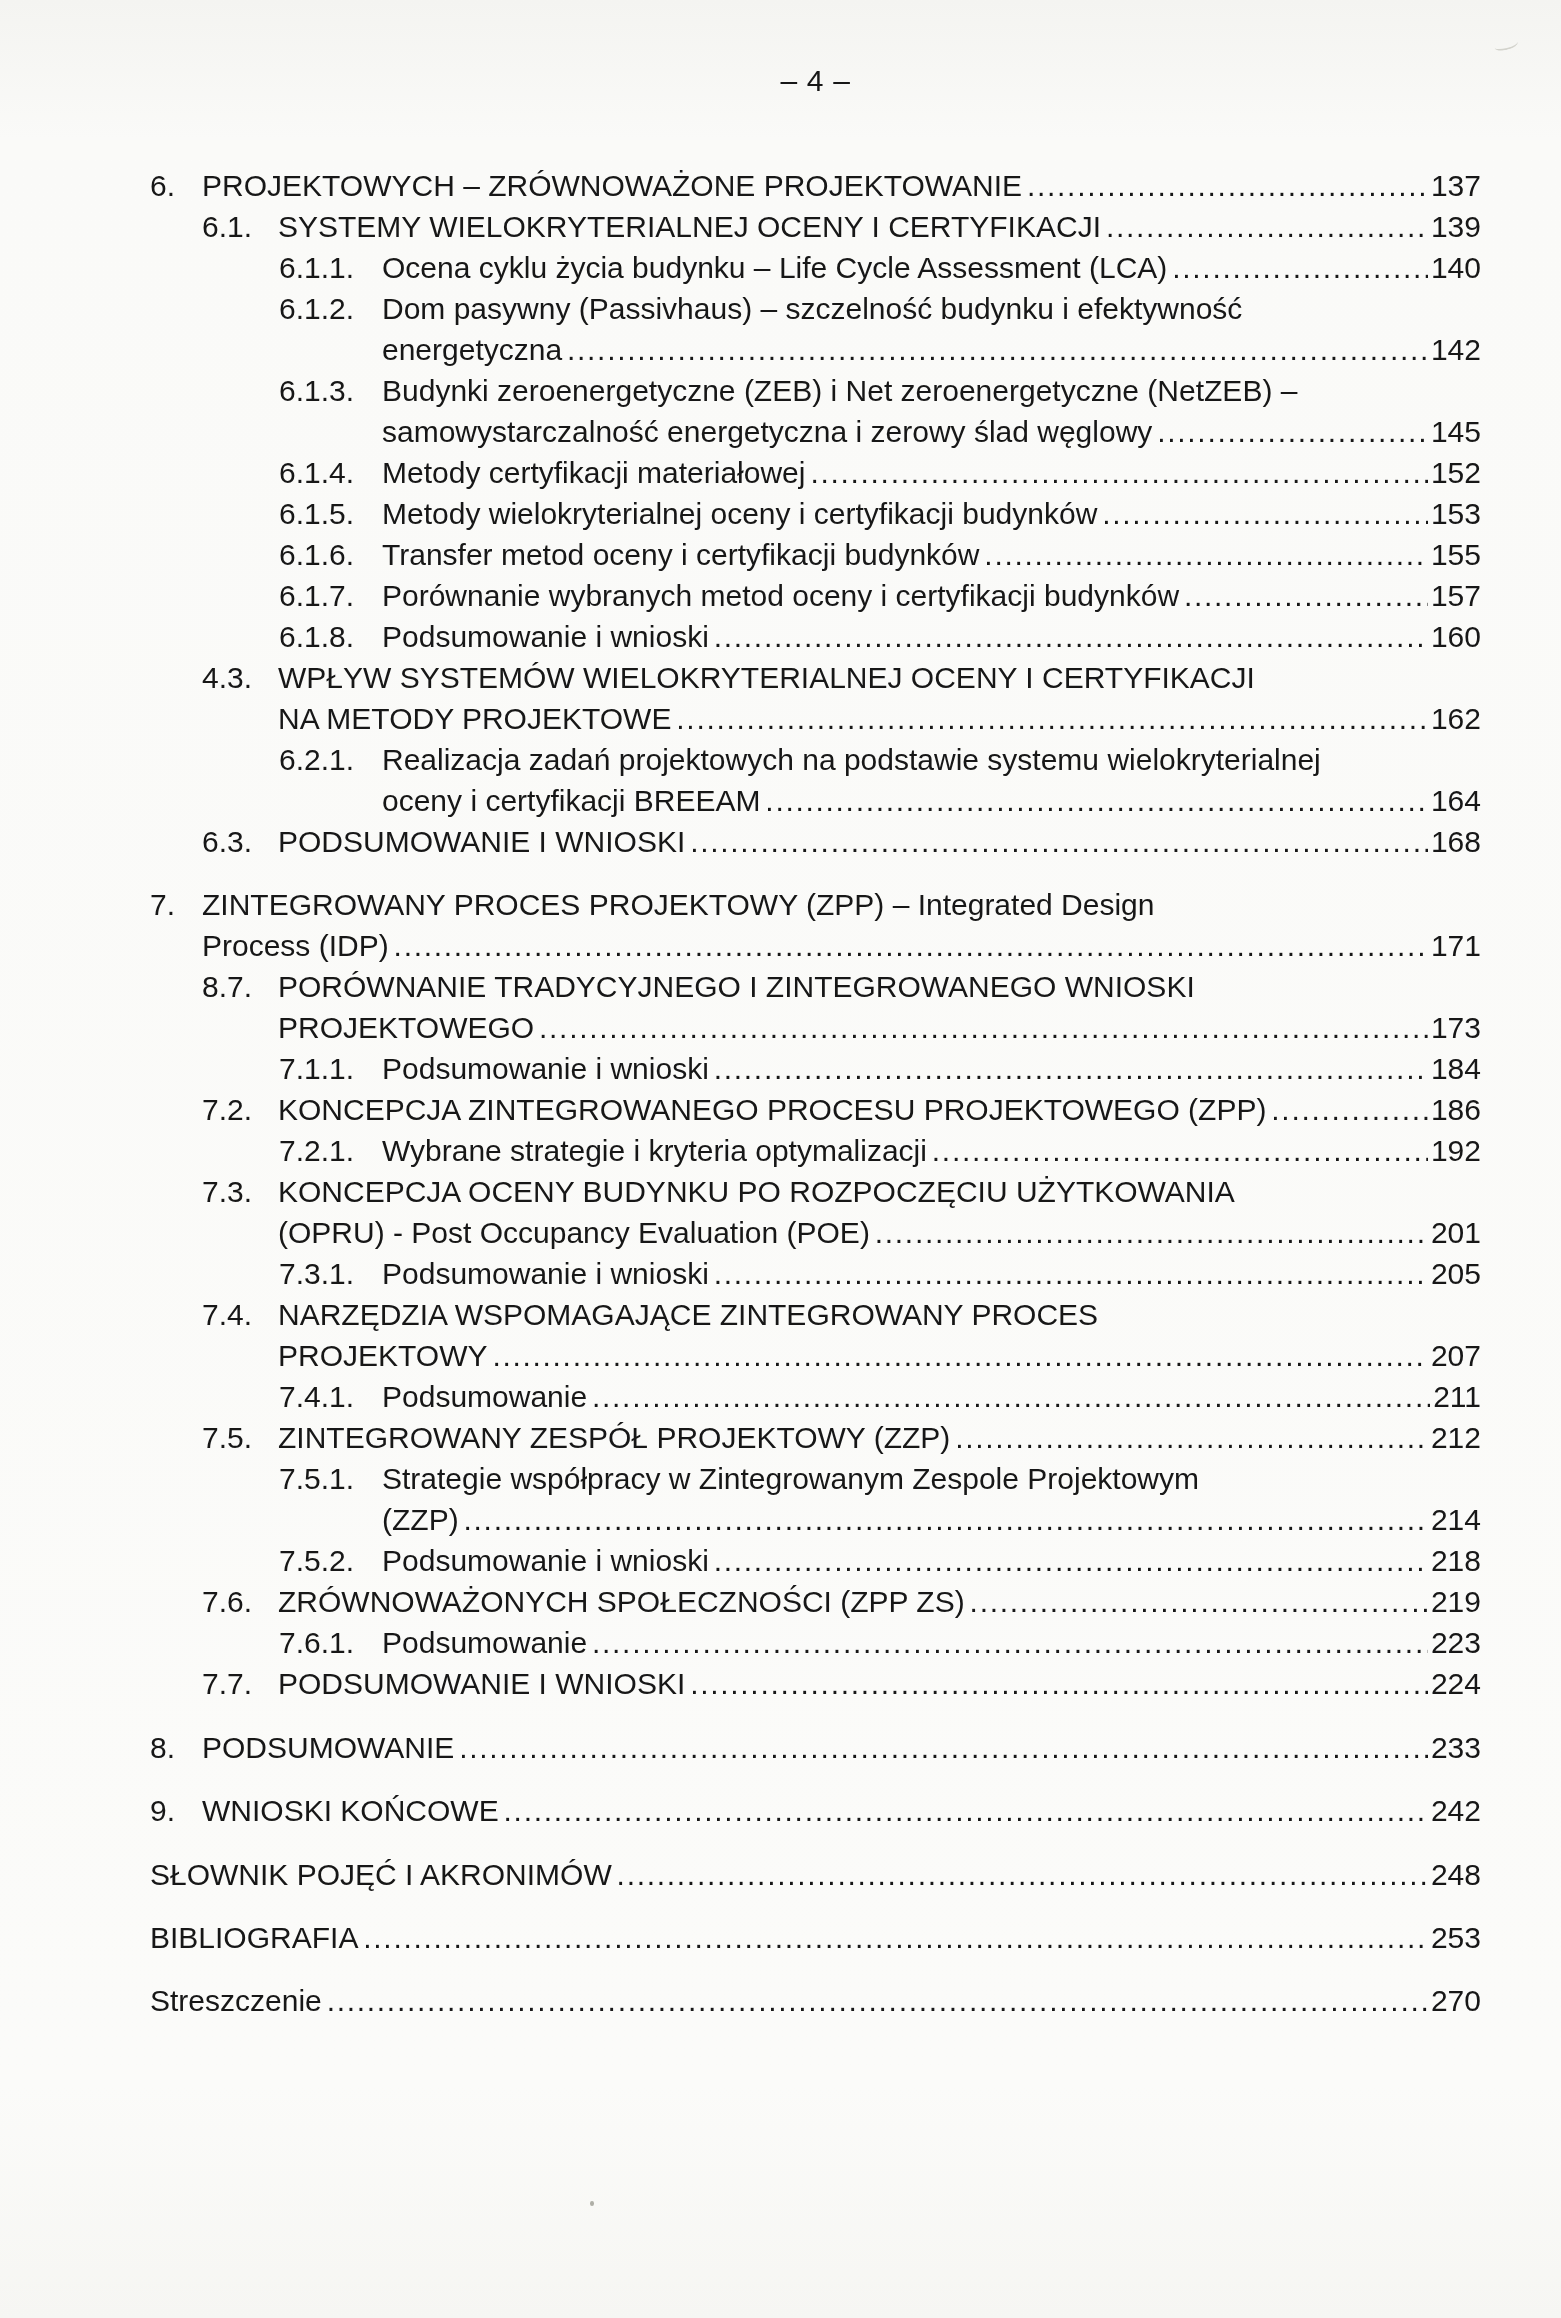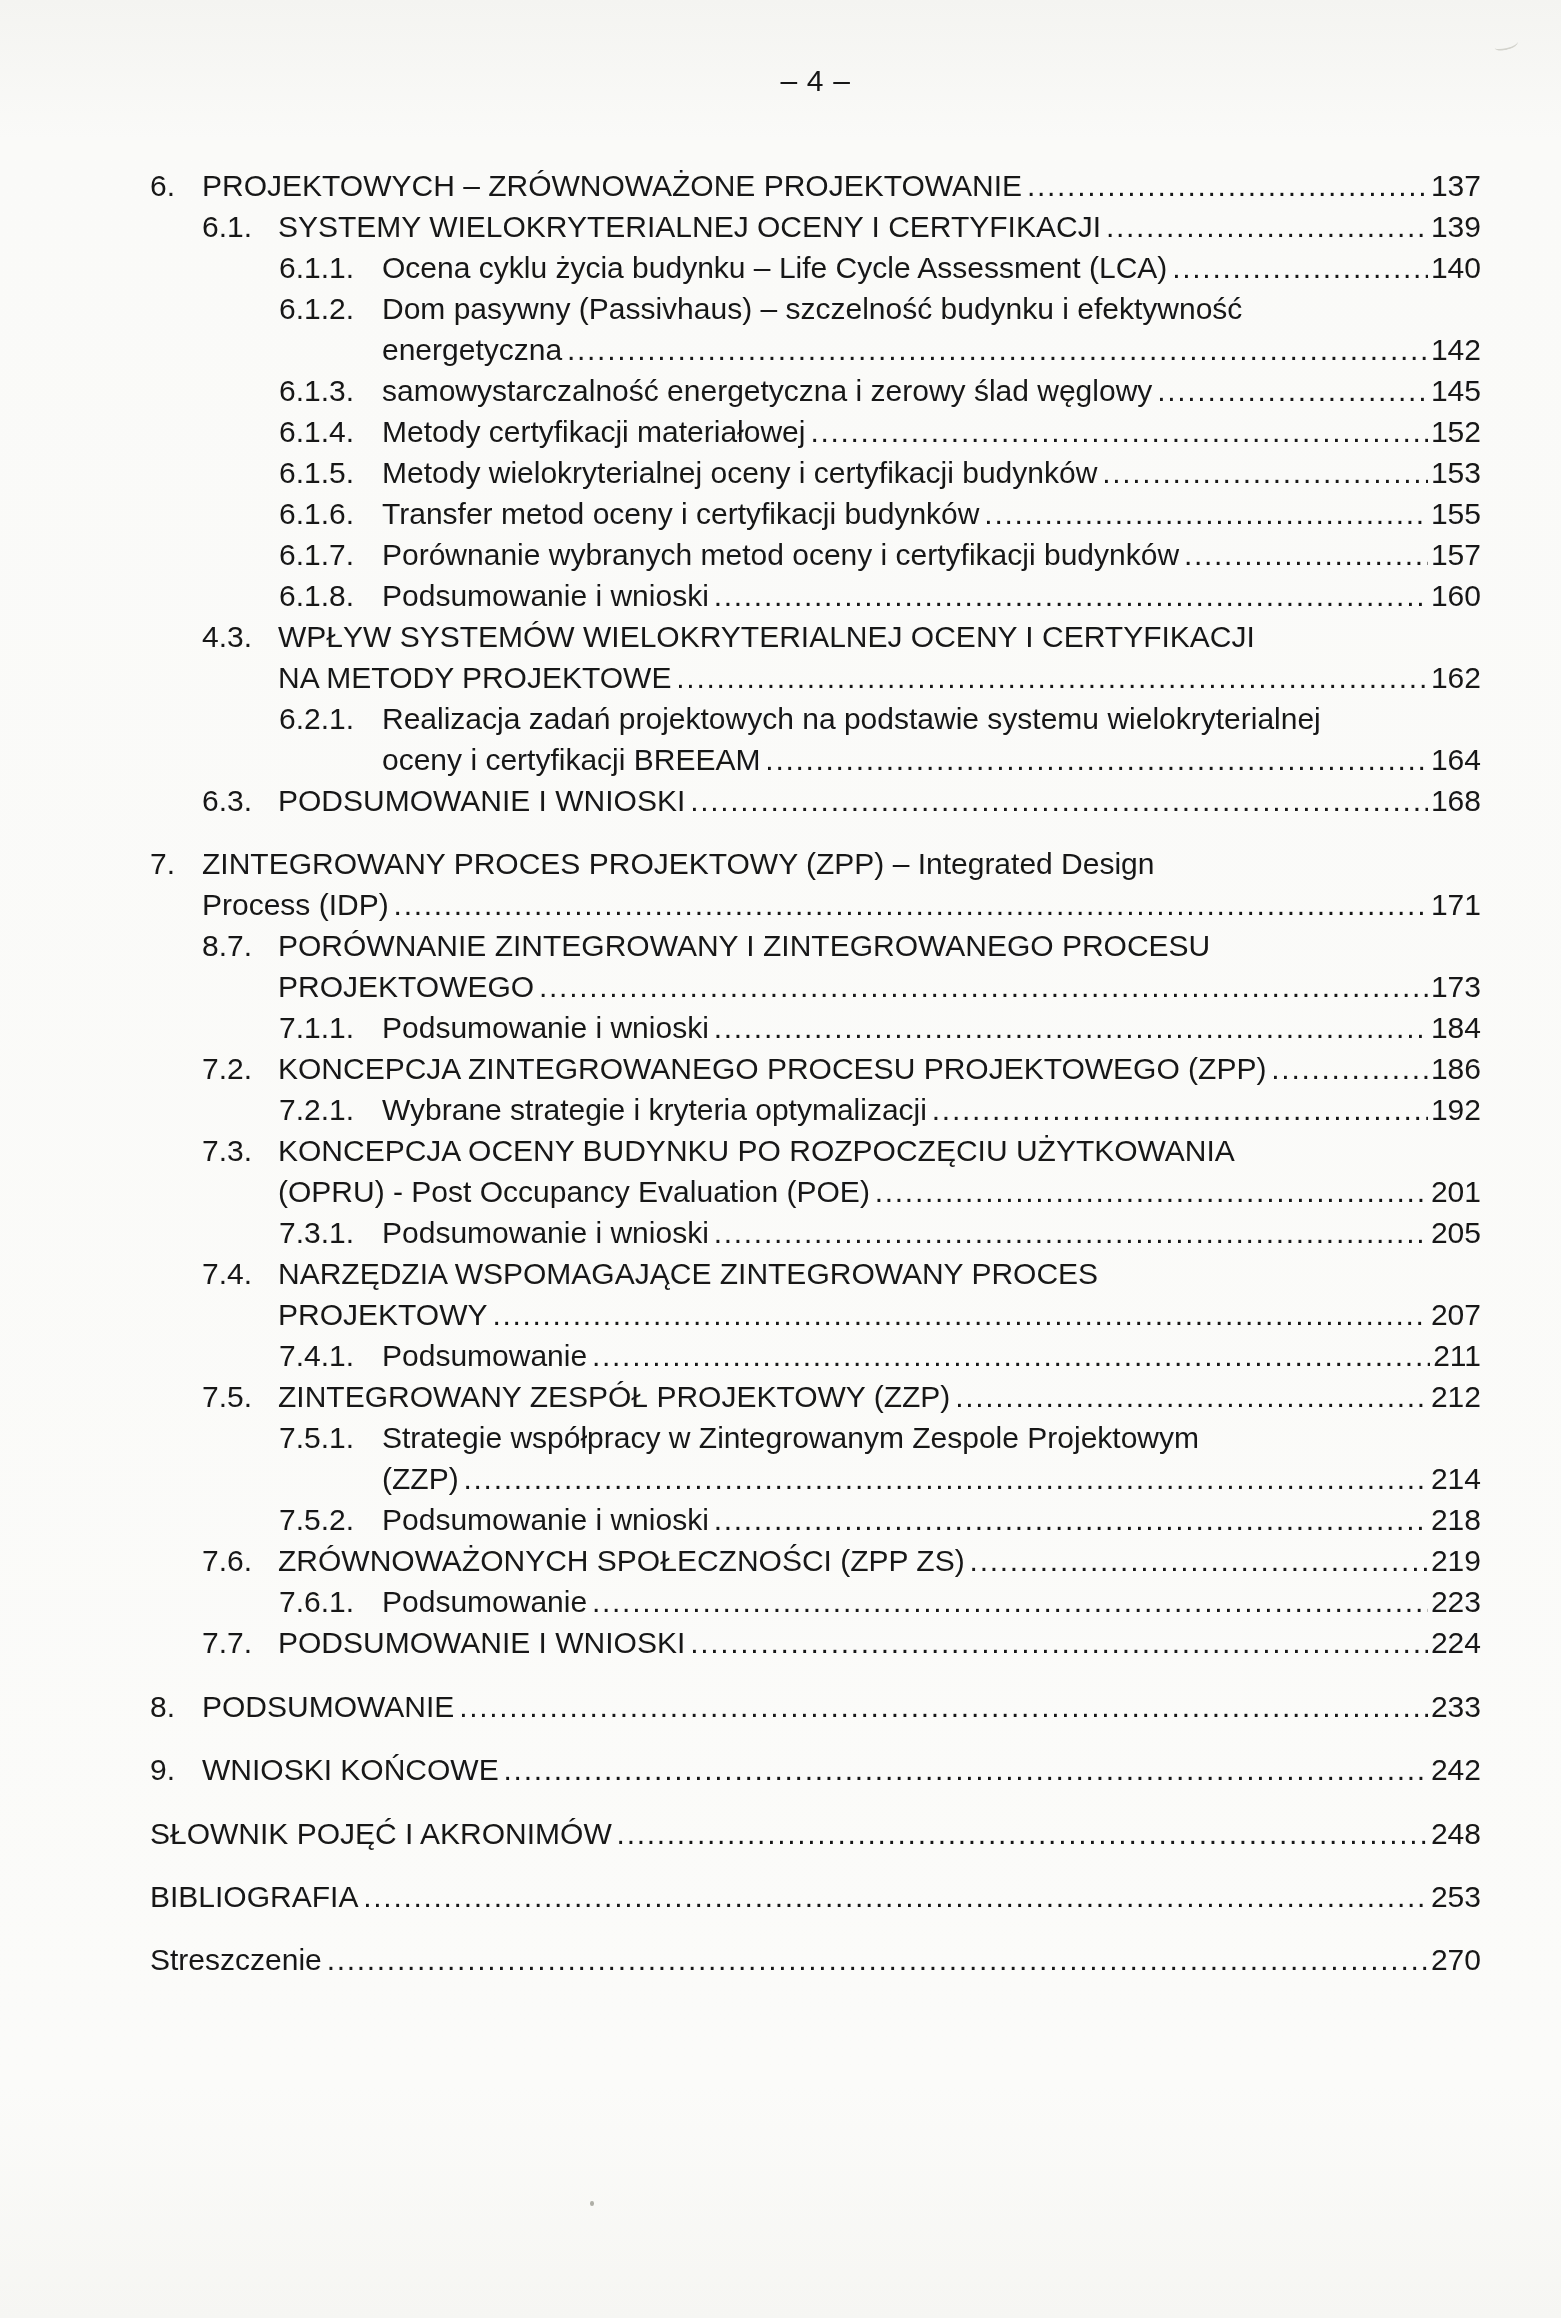--- a/index.html
+++ b/index.html
@@ -103,20 +103,21 @@
         <div class="entry lvl2">
           <span class="num">6.1.2.</span>
           <div class="content">
             <div class="line"><span class="seg">Dom pasywny (</span><span class="seg italic">Passivhaus</span><span class="seg">) – szczelność budynku i efektywność</span></div>
             <div class="line last"><span class="seg">energetyczna</span><span class="dots">............................................................................................................................................................................................................................................................................................................</span><span class="pagenum">142</span></div>
           </div>
         </div>
         <div class="entry lvl2">
           <span class="num">6.1.3.</span>
           <div class="content">
+            <div class="line"><span class="seg">Budynki zeroenergetyczne (ZEB) i Net zeroenergetyczne (NetZEB) –</span></div>
             <div class="line last"><span class="seg">samowystarczalność energetyczna i zerowy ślad węglowy</span><span class="dots">............................................................................................................................................................................................................................................................................................................</span><span class="pagenum">145</span></div>
           </div>
         </div>
         <div class="entry lvl2">
           <span class="num">6.1.4.</span>
           <div class="content">
             <div class="line last"><span class="seg">Metody certyfikacji materiałowej</span><span class="dots">............................................................................................................................................................................................................................................................................................................</span><span class="pagenum">152</span></div>
           </div>
         </div>
         <div class="entry lvl2">
@@ -168,21 +169,21 @@
         <div class="entry lvl0">
           <span class="num">7.</span>
           <div class="content">
             <div class="line"><span class="seg">ZINTEGROWANY PROCES PROJEKTOWY (ZPP) – </span><span class="seg italic">Integrated Design</span></div>
             <div class="line last"><span class="seg italic">Process</span><span class="seg"> (IDP)</span><span class="dots">............................................................................................................................................................................................................................................................................................................</span><span class="pagenum">171</span></div>
           </div>
         </div>
         <div class="entry lvl1">
           <span class="num">8.7.</span>
           <div class="content">
-            <div class="line"><span class="seg">PORÓWNANIE ZINTEGROWANY I ZINTEGROWANEGO PROCESU</span></div>
+            <div class="line"><span class="seg">PORÓWNANIE TRADYCYJNEGO I ZINTEGROWANEGO WNIOSKI</span></div>
             <div class="line last"><span class="seg">PROJEKTOWEGO</span><span class="dots">............................................................................................................................................................................................................................................................................................................</span><span class="pagenum">173</span></div>
           </div>
         </div>
         <div class="entry lvl2">
           <span class="num">7.1.1.</span>
           <div class="content">
             <div class="line last"><span class="seg">Podsumowanie i wnioski</span><span class="dots">............................................................................................................................................................................................................................................................................................................</span><span class="pagenum">184</span></div>
           </div>
         </div>
         <div class="entry lvl1">

